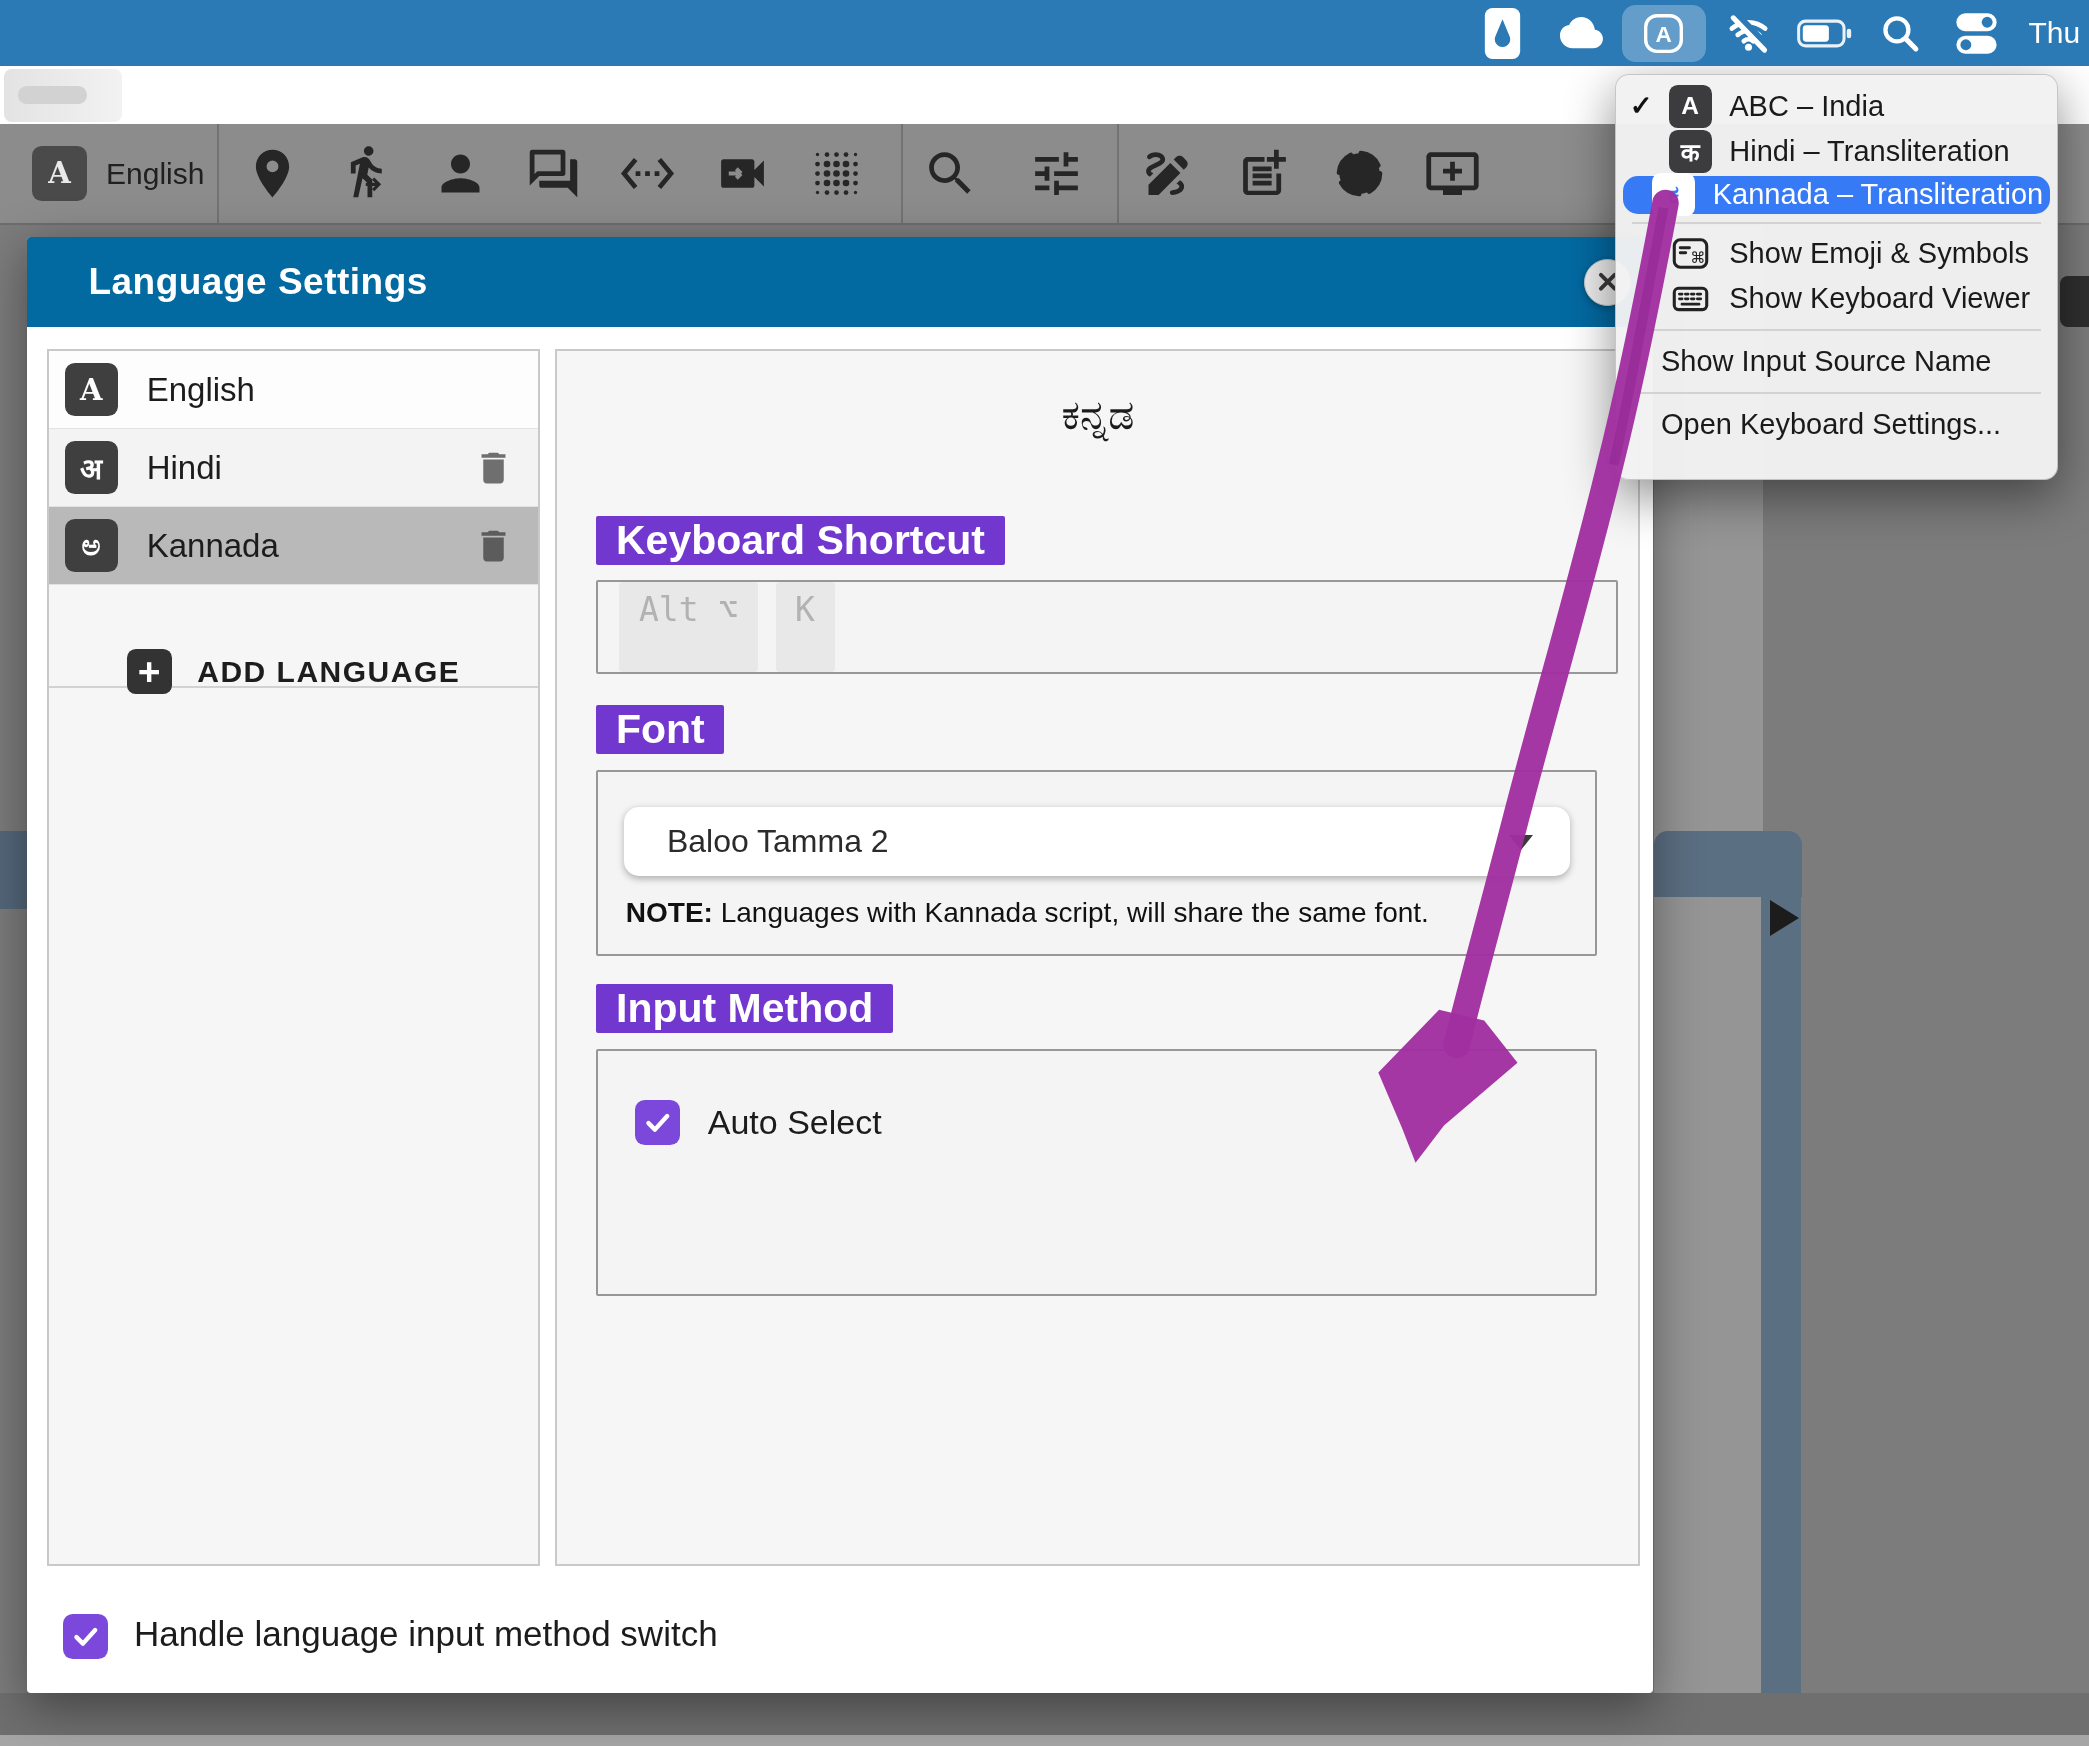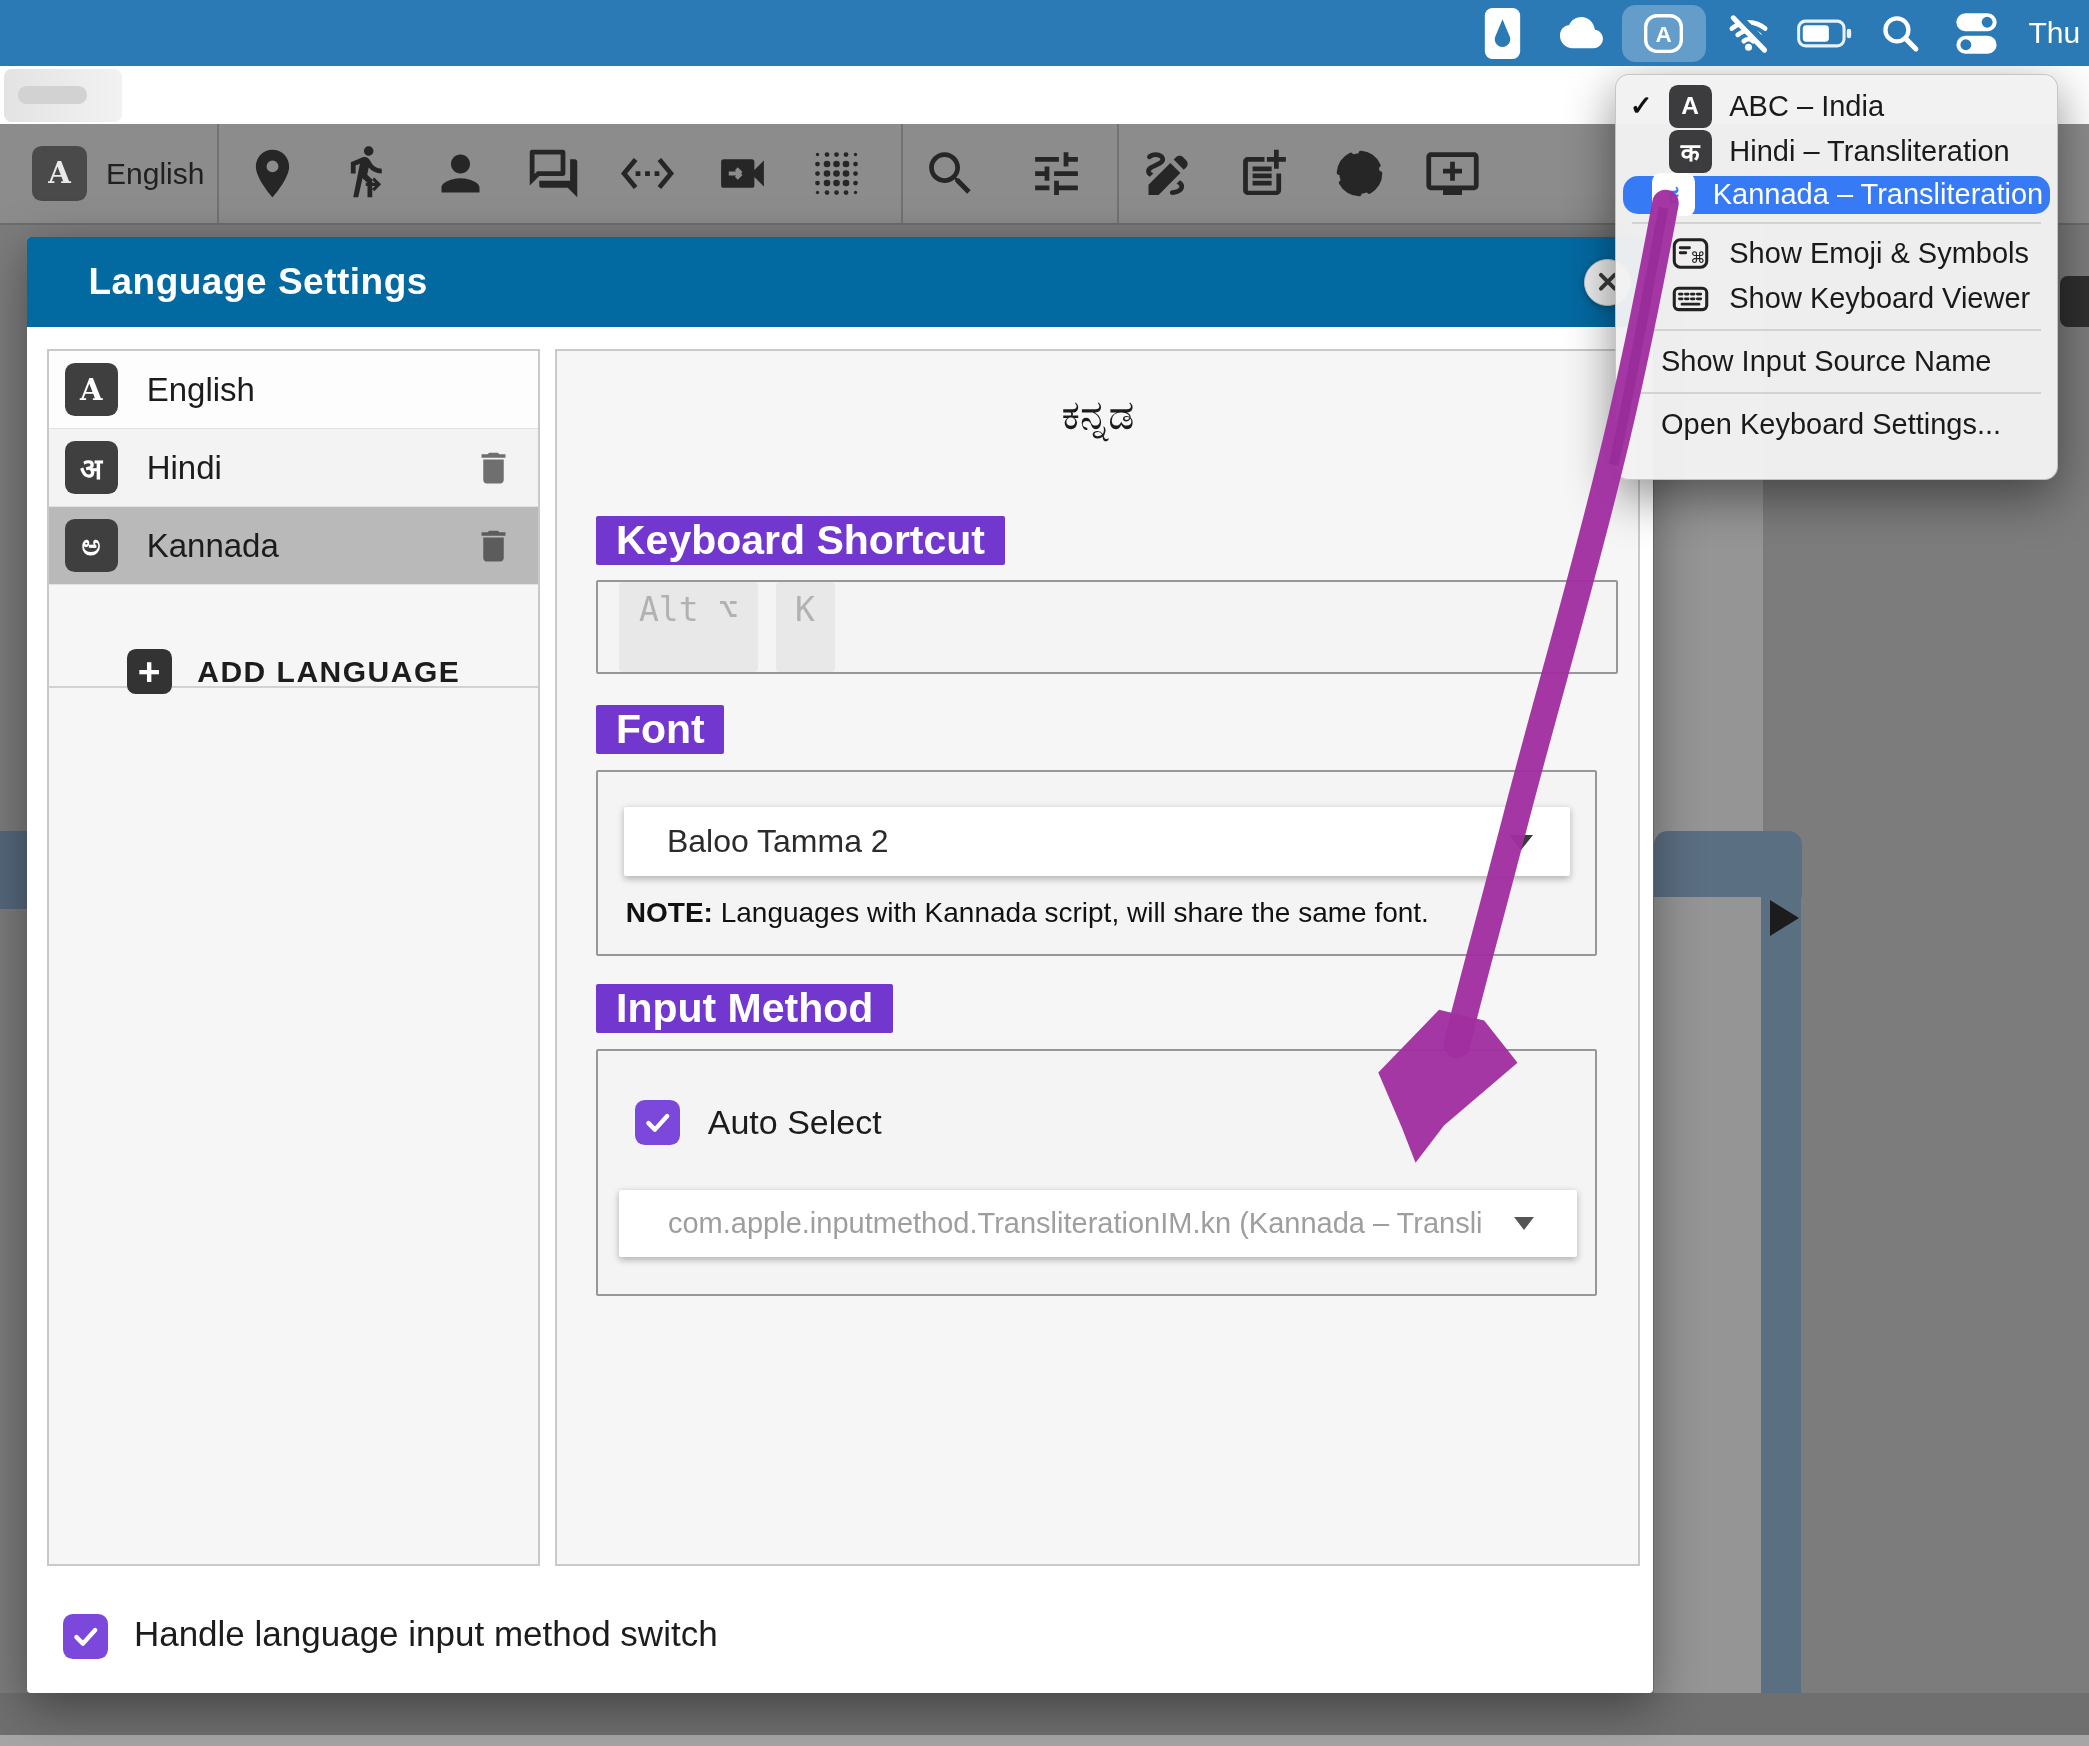--- a/index.html
+++ b/index.html
@@ -72,21 +72,21 @@
   .add-label{font-size:30px;font-weight:bold;color:#1d1d1d;letter-spacing:1.5px;}
 
   .panel{left:528px;top:112px;width:1081px;height:1213px;}
   .panel-heading{position:absolute;left:0;top:41px;width:100%;text-align:center;font-size:41px;color:#1c1c1c;}
   .seclabel{position:absolute;left:39px;height:49px;background:#7237ce;color:#fff;font-size:41px;font-weight:bold;
     display:flex;align-items:center;padding:0 19.6px;border-radius:2px;}
   .secbox{position:absolute;left:39px;width:997px;background:#f4f4f4;border:2px solid #979797;border-radius:2px;}
   .ks-box{top:229px;height:90px;display:flex;padding-left:21px;gap:17.6px;}
   .keychip{background:#e8e8e8;border-radius:3.9px;color:#b2b2b2;font-family:"DejaVu Sans Mono",monospace;
     font-size:33px;padding:7.8px 19.6px;}
-  .selectbox{position:absolute;background:#fff;border-radius:2px;box-shadow:0 2.9px 7.8px rgba(0,0,0,.28);
+  .selectbox{position:absolute;background:#fff;border-radius:15px;box-shadow:0 2.9px 7.8px rgba(0,0,0,.28);
     display:flex;align-items:center;}
   .sel-text{padding-left:43px;font-size:32px;color:#2b2b2b;white-space:nowrap;overflow:hidden;}
   .sel-text.gray{color:#9e9e9e;font-size:29px;}
   .caret{position:absolute;right:37px;top:50%;margin-top:-6.9px;width:0;height:0;
     border-left:12.7px solid transparent;border-right:12.7px solid transparent;border-top:15.7px solid #3a3a3a;}
   .note{position:absolute;left:27.4px;top:125px;font-size:28px;color:#111;}
   .checkbox{width:45px;height:45px;background:#7b48db;border-radius:9.8px;display:flex;align-items:center;
     justify-content:center;flex:0 0 auto;}
   .im-box{top:698px;height:243px;}
   .im-autoselect{position:absolute;left:37px;top:49px;display:flex;align-items:center;gap:27.4px;}
@@ -353,24 +353,20 @@
       <div class="seclabel" style="top:633px">Input Method</div>
       <div class="secbox im-box">
         <div class="im-autoselect">
           <span class="checkbox">
             <svg width="31" height="31" viewBox="0 0 24 24" fill="none">
                 <path d="M5 12.5l5 5L19.5 7" stroke="#fff" stroke-width="3.4" stroke-linecap="round" stroke-linejoin="round"></path>
               </svg>
           </span>
           <span class="cb-label">Auto Select</span>
         </div>
-        <div class="selectbox" style="left:20.6px;top:139px;width:958px;height:67px">
-          <span class="sel-text gray" style="padding-left:49px">com.apple.inputmethod.TransliterationIM.kn (Kannada – Transli</span>
-          <span class="caret" style="right:43px;border-left-width:10.8px;border-right-width:10.8px;border-top-width:13.7px;border-top-color:#555"></span>
-        </div>
       </div>
     </div>
 
     <div class="footer-check">
       <span class="checkbox">
         <svg width="31" height="31" viewBox="0 0 24 24" fill="none">
             <path d="M5 12.5l5 5L19.5 7" stroke="#fff" stroke-width="3.4" stroke-linecap="round" stroke-linejoin="round"></path>
           </svg>
       </span>
       <span class="cb-label">Handle language input method switch</span>

